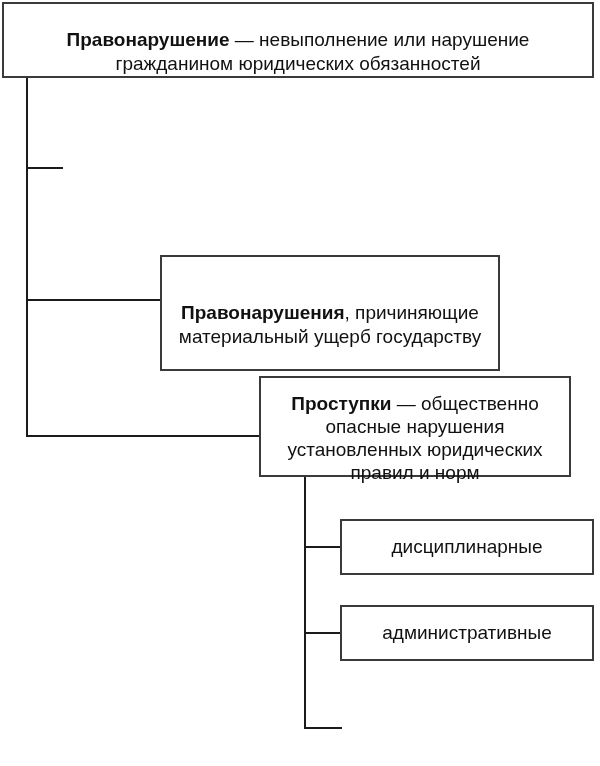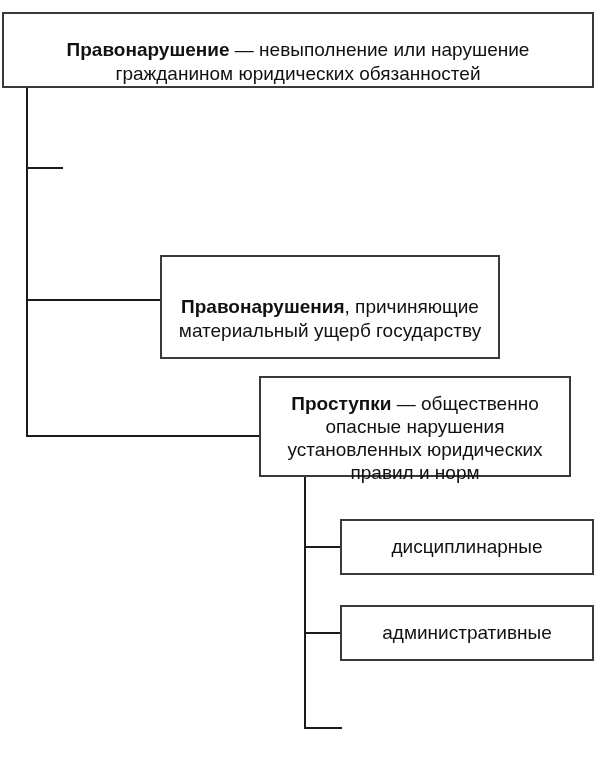--- a/index.html
+++ b/index.html
@@ -61,28 +61,28 @@
 
   <div class="connector h" style="left:26px; top:299px; width:136px;"></div>
 
   <div class="connector h" style="left:26px; top:435px; width:235px;"></div>
 
   <div class="connector v" style="left:304px; top:477px; height:252px;"></div>
   <div class="connector h" style="left:304px; top:546px; width:38px;"></div>
   <div class="connector h" style="left:304px; top:632px; width:38px;"></div>
   <div class="connector h" style="left:304px; top:727px; width:38px;"></div>
 
-  <div class="node" style="left:2px; top:12px; width:592px; height:76px;">
+  <div class="node" style="left:2px; top:2px; width:592px; height:76px;">
     <span class="node-text">
       <span class="lead">Правонарушение</span><span> — невыполнение или нарушение гражданином юридических обязанностей</span>
     </span>
   </div>
 
 
-  <div class="node" style="left:160px; top:255px; width:340px; height:104px;">
+  <div class="node" style="left:160px; top:255px; width:340px; height:116px;">
     <span class="node-text">
       <span class="lead">Правонарушения</span><span>, причиняющие материальный ущерб государству</span>
     </span>
   </div>
 
   <div class="node" style="left:259px; top:376px; width:312px; height:101px;">
     <span class="node-text">
       <span class="lead">Проступки</span><span> — общественно опасные нарушения установленных юридических правил и норм</span>
     </span>
   </div>

